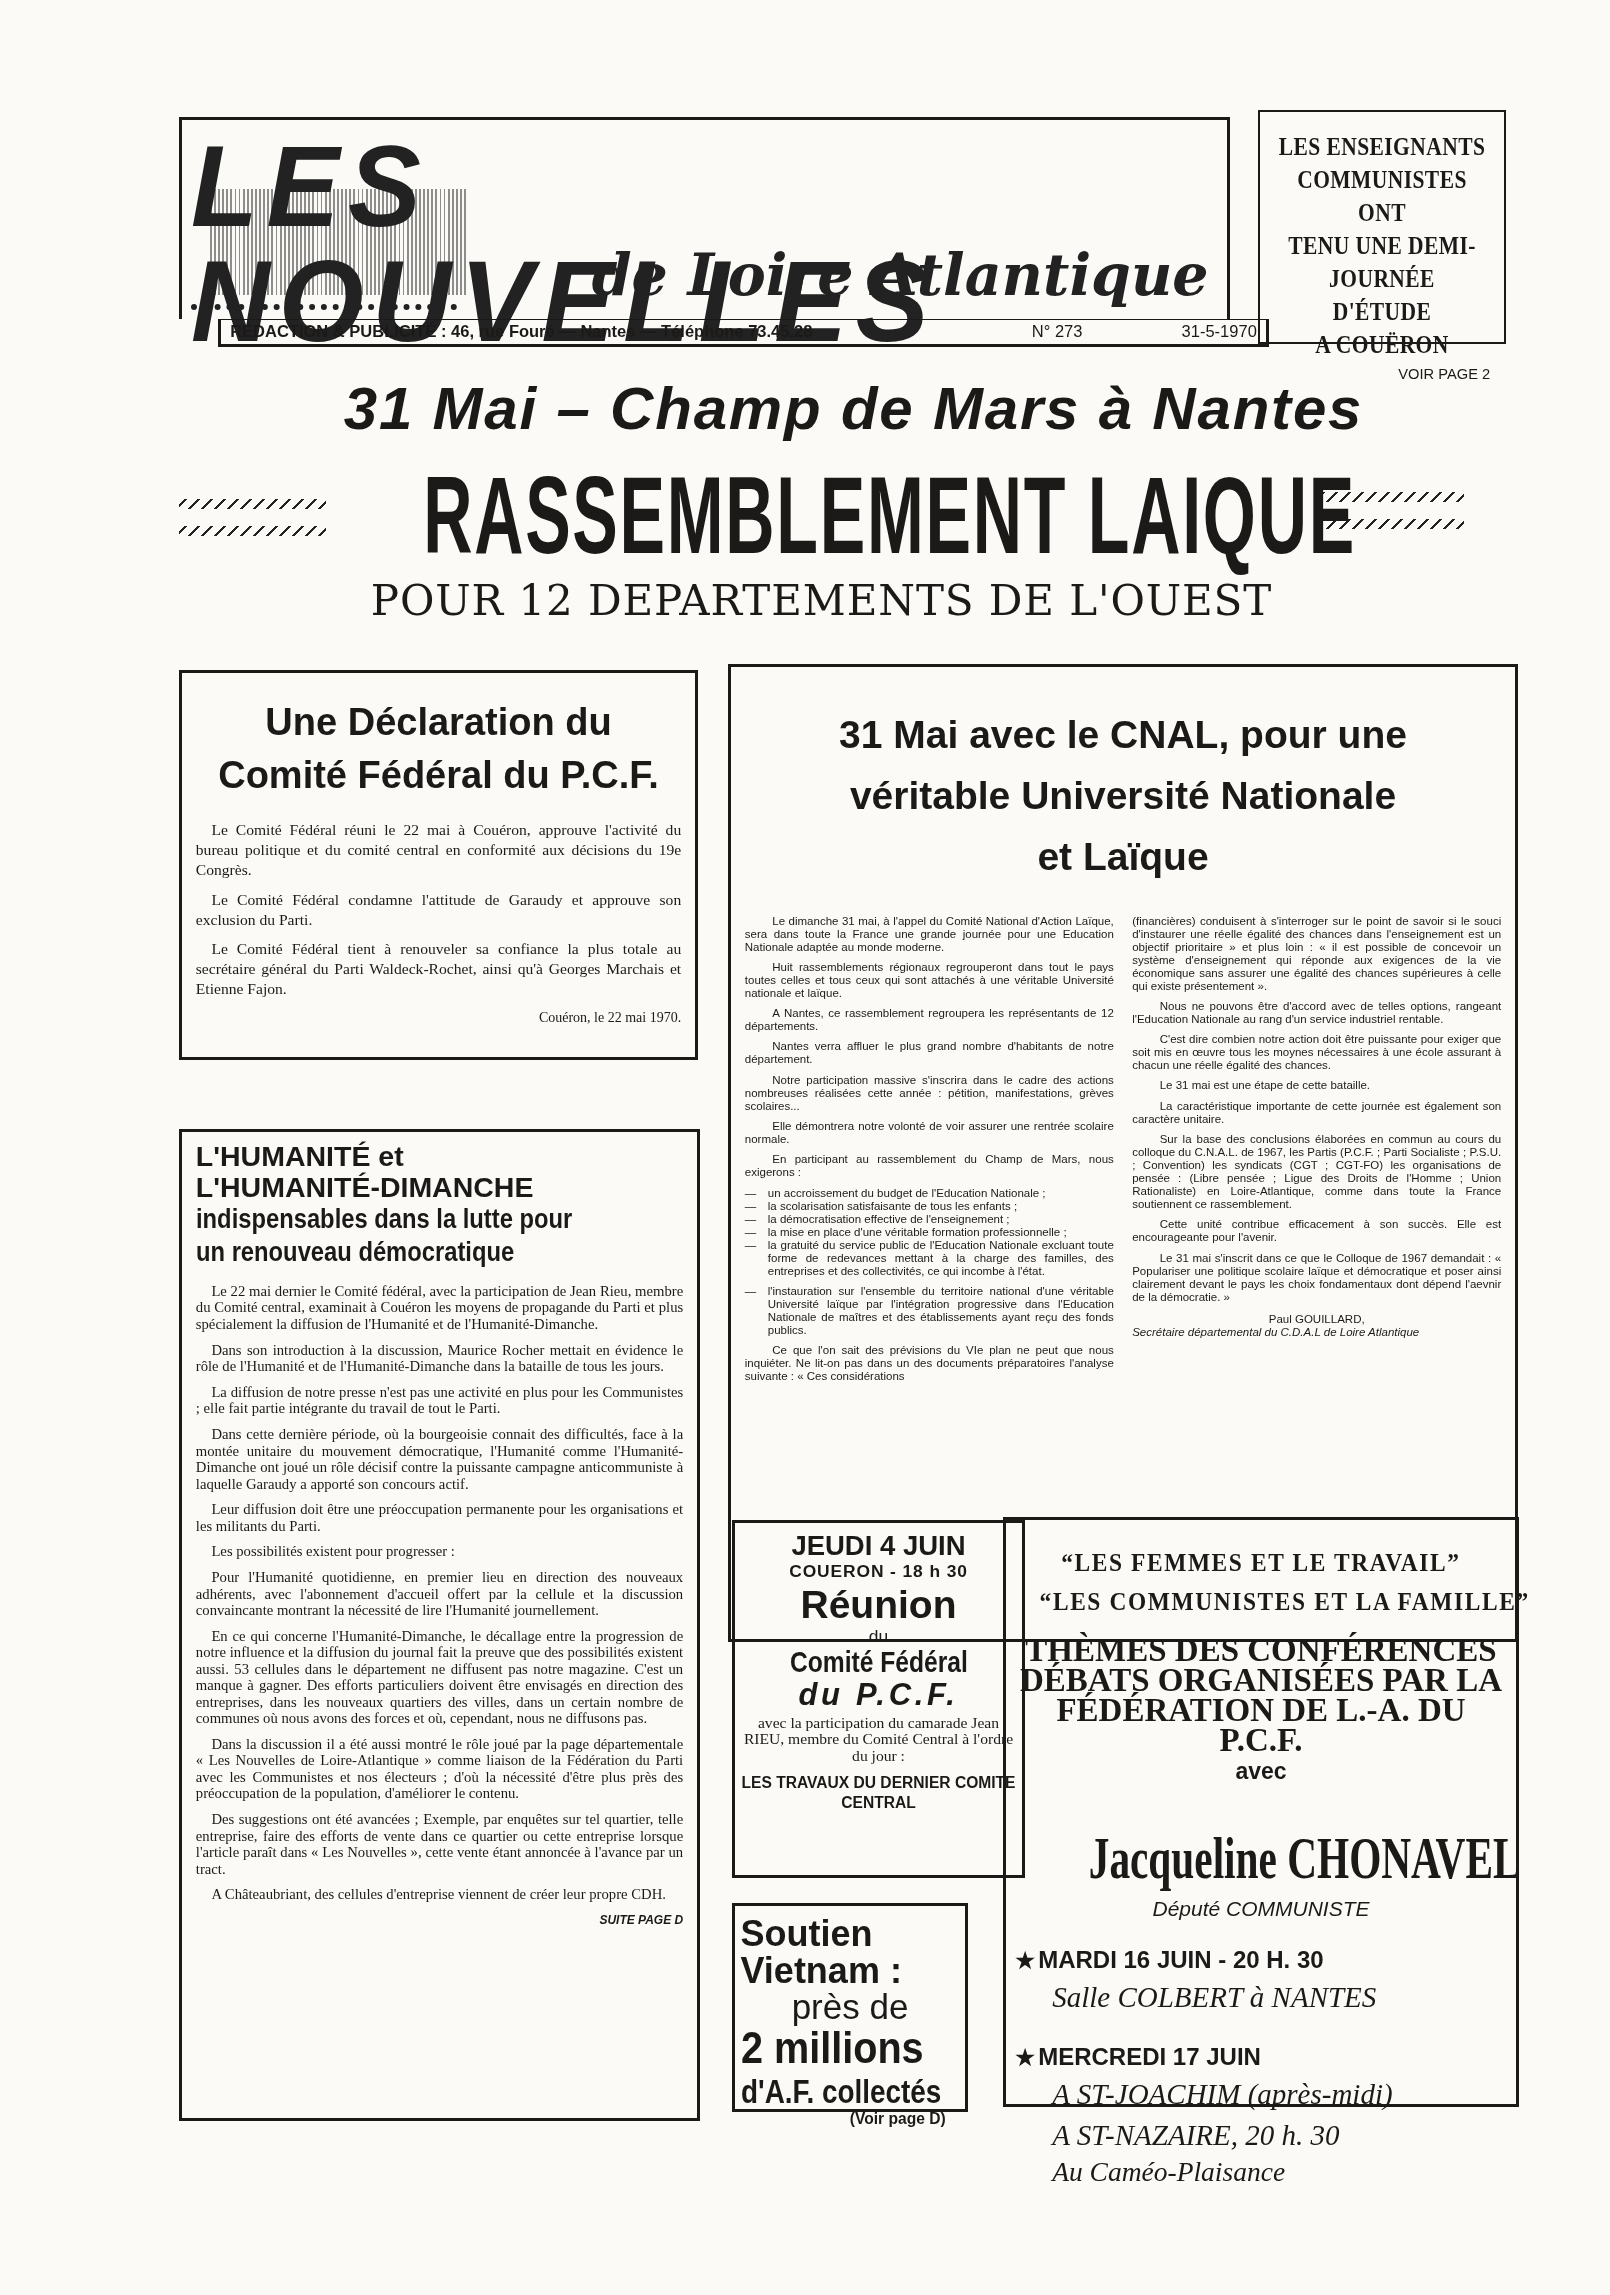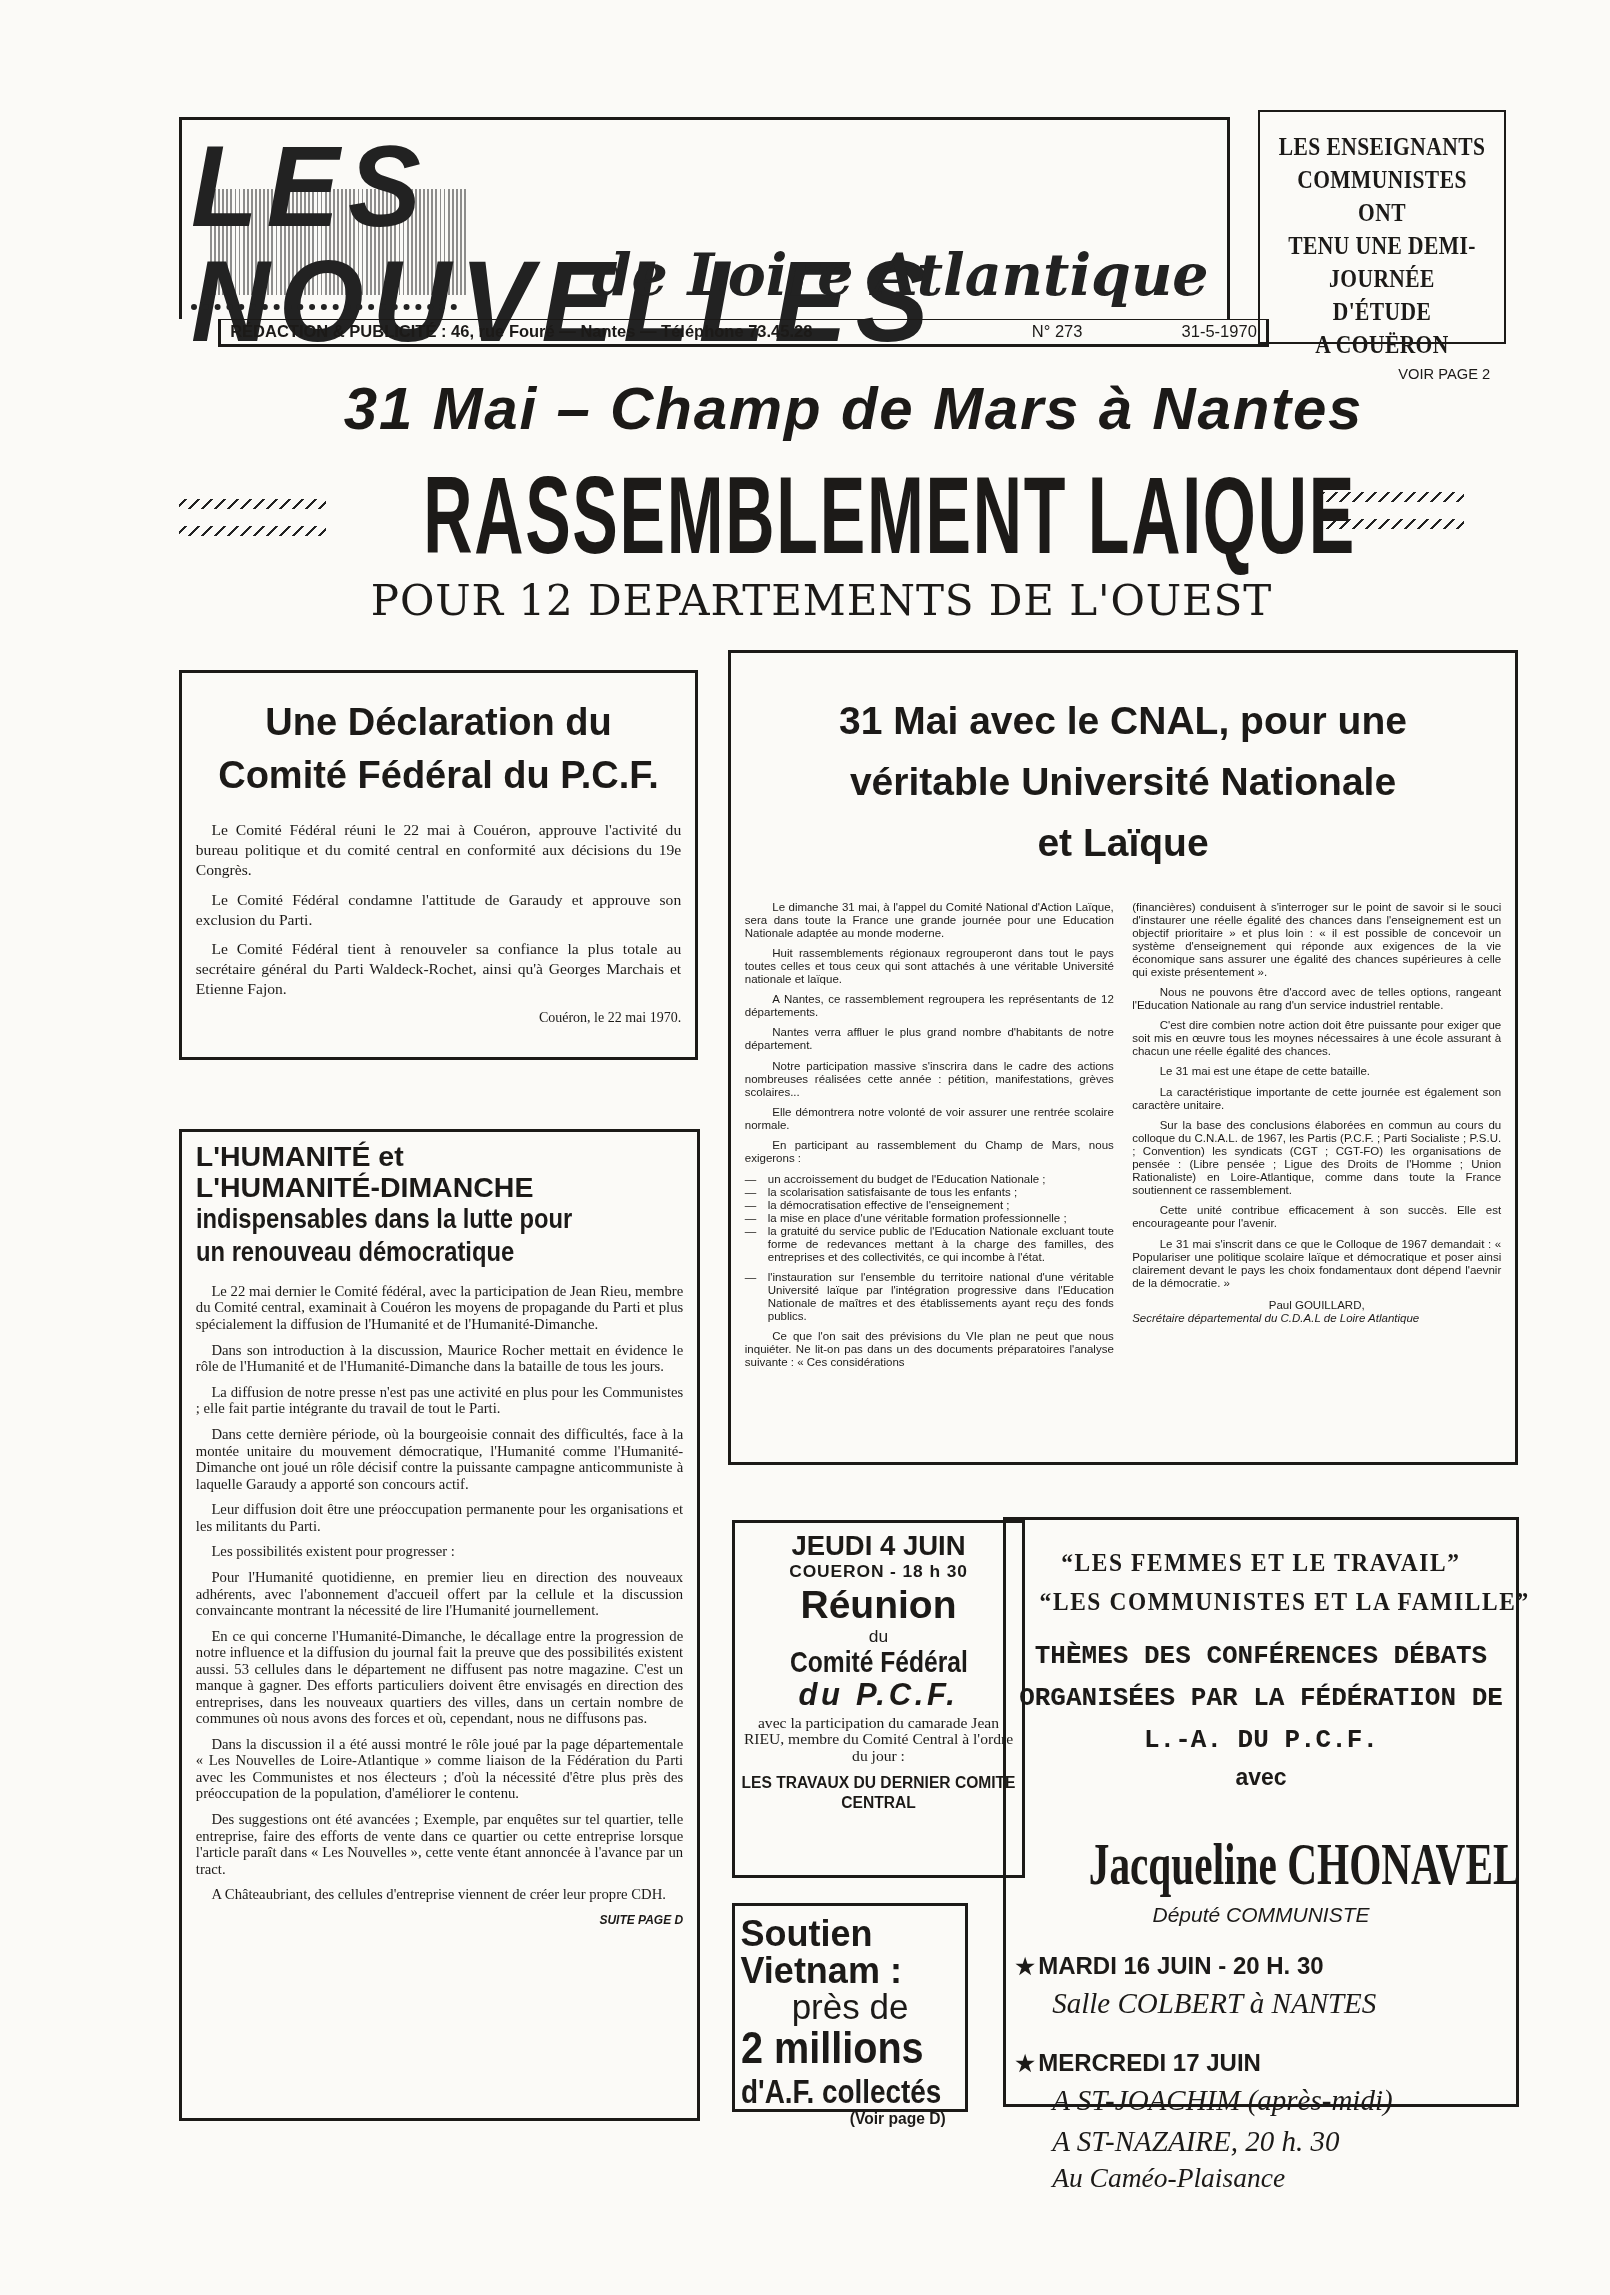--- a/index.html
+++ b/index.html
@@ -34,21 +34,21 @@
   #subbanner { left: 179px; top: 576px; width: 1285px; text-align: center; font-family: "DejaVu Serif", serif; font-size: 42px; letter-spacing: 0.9px; }
 
   
   #decl { left: 179px; top: 670px; width: 519px; height: 390px; padding: 23px 13.8px 13.8px 13.8px; }
   #decl h2 { margin: 0; text-align: center; font-family: "Liberation Sans", sans-serif; font-weight: bold; font-size: 38px; line-height: 53px; }
   #decl .body { margin-top: 18.4px; font-size: 15.6px; line-height: 20px; text-align: justify; }
   #decl .body p { margin: 0 0 9.2px 0; text-indent: 15.6px; }
   #decl .sig { text-align: right; font-size: 14px; }
 
   
-  #cnal { left: 728px; top: 650px; width: 790px; height: 815px; padding: 37px 13.8px 9.2px 13.8px; }
+  #cnal { left: 728px; top: 664px; width: 790px; height: 978px; padding: 37px 13.8px 9.2px 13.8px; }
   #cnal h2 { margin: 0; text-align: center; font-family: "Liberation Sans", sans-serif; font-weight: bold; font-size: 39px; line-height: 61px; }
   #cnal .cols { margin-top: 27.5px; display: flex; gap: 18.4px; font-family: "Liberation Sans", sans-serif; font-size: 11.5px; line-height: 13px; text-align: justify; }
   #cnal .col { flex: 1; }
   #cnal p { margin: 0 0 7.3px 0; text-indent: 27.5px; }
   #cnal ul { list-style: none; padding: 0; margin: 0 0 7.3px 0; }
   #cnal li { padding-left: 23px; text-indent: -23px; margin: 0; }
   #cnal li::before { content: "— "; display: inline-block; width: 23px; text-indent: 0; }
   #cnal .sign { text-align: center; margin-top: 9.2px; }
   #cnal .role { font-style: italic; }
 
@@ -75,21 +75,21 @@
   #soutien { left: 732px; top: 1903px; width: 236px; height: 209px; padding: 9.2px 5.5px; font-family: "Liberation Sans", sans-serif; }
   #soutien .s1 { font-size: 36px; font-weight: bold; line-height: 37px; }
   #soutien .s2 { font-size: 35px; text-align: center; line-height: 35px; }
   #soutien .s3 { font-size: 44px; font-weight: 900; line-height: 48px; transform: scaleX(0.9); transform-origin: left; }
   #soutien .s4 { font-size: 34px; font-weight: bold; line-height: 38px; transform: scaleX(0.82); transform-origin: left; white-space: nowrap; }
   #soutien .s5 { font-size: 15.6px; font-weight: bold; text-align: right; padding-right: 13.8px; }
 
   
   #chonavel { left: 1003px; top: 1517px; width: 516px; height: 590px; padding: 23px 9.2px 9.2px 9.2px; text-align: center; }
   #chonavel .q { font-family: "Liberation Serif", serif; font-weight: bold; font-size: 26px; line-height: 39px; transform: scaleX(0.9); letter-spacing: 1.8px; white-space: nowrap; }
-  #chonavel .themes { margin-top: 13.8px; font-family: Liberation Mono, monospace; font-weight: bold; font-size: 26px; line-height: 42px; }
+  #chonavel .themes { margin-top: 13.8px; font-family: Liberation Serif, serif; font-weight: bold; font-size: 33px; line-height: 30px; }
   #chonavel .avec { font-family: "Liberation Sans", sans-serif; font-weight: bold; font-size: 23px; line-height: 32px; }
   #chonavel .name { margin-top: 41px; font-family: "Liberation Serif", serif; font-weight: bold; font-size: 59px; line-height: 60px; transform: scaleX(0.7); white-space: nowrap; }
   #chonavel .role { font-family: "Liberation Sans", sans-serif; font-style: italic; font-size: 21px; margin-top: 9.2px; }
   #chonavel .ev { text-align: left; margin-top: 23px; }
   #chonavel .evhead { font-family: "Liberation Sans", sans-serif; font-weight: bold; font-size: 24px; line-height: 32px; }
   #chonavel .star { display: inline-block; width: 23px; font-size: 22px; }
   #chonavel .evline { font-family: "Liberation Serif", serif; font-style: italic; font-size: 29px; line-height: 41px; padding-left: 37px; }
   #chonavel .evline.small { font-size: 27.5px; line-height: 32px; }
 </style>
 </head>

